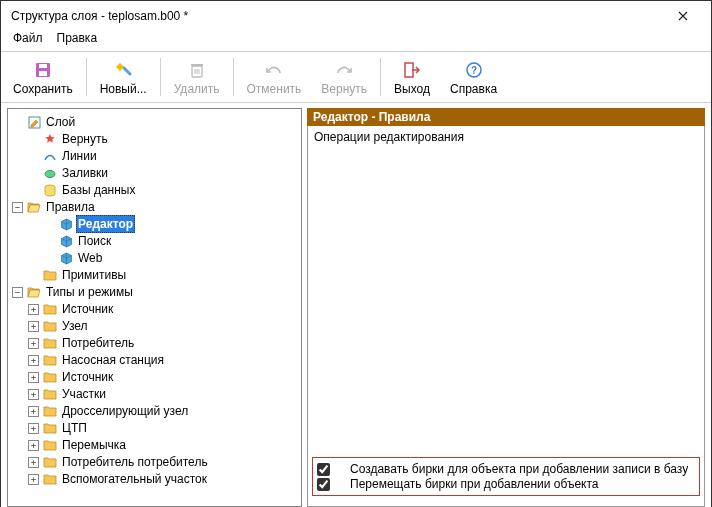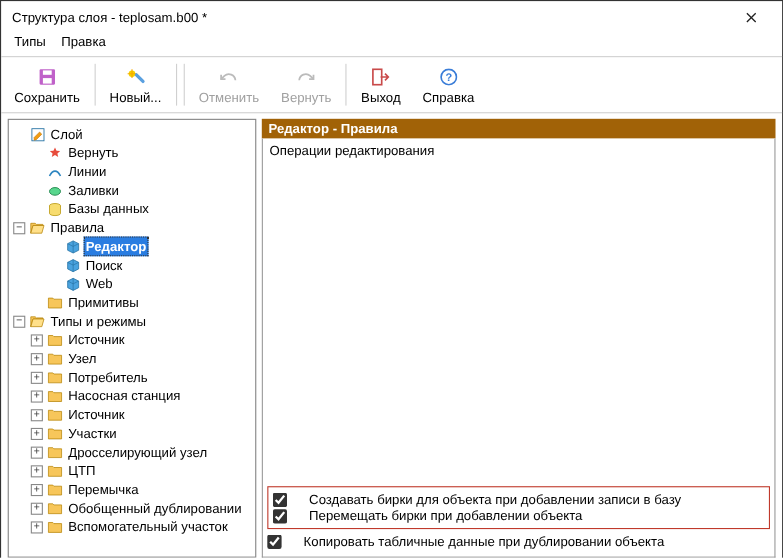--- a/index.html
+++ b/index.html
@@ -10,21 +10,21 @@
   .titlebar .close { width:40px; height:26px; display:flex; align-items:center; justify-content:center; font-size:15px; color:#222; }
   .menubar { height:20px; display:flex; align-items:center; padding:0 6px 6px 12px; gap:14px; }
   .menubar span { font-size:12px; }
   .toolbar { height:52px; border-top:1px solid #d0d0d0; border-bottom:1px solid #d0d0d0; display:flex; align-items:stretch; padding:0 2px; }
   .tbbtn { display:flex; flex-direction:column; align-items:center; justify-content:center; padding:0 10px; min-width:54px; }
   .tbbtn.disabled { color:#a0a0a0; }
   .tbbtn .ic { height:22px; display:flex; align-items:center; justify-content:center; font-size:16px; }
   .tbbtn .lb { font-size:12px; margin-top:1px; white-space:nowrap; }
   .tsep { width:1px; background:#d0d0d0; margin:6px 3px; }
   .body { flex:1; display:flex; padding:5px 6px 0 6px; gap:5px; overflow:hidden; }
-  .treepane { width:226px; border:1px solid #838383; background:#fff; padding:4px 2px; overflow:auto; }
+  .treepane { width:295px; border:1px solid #838383; background:#fff; padding:4px 2px; overflow:auto; }
   .tree .row { display:flex; align-items:center; height:16px; line-height:16px; white-space:nowrap; margin:1px 0; }
   .tree .sp { display:inline-block; width:16px; height:16px; flex-shrink:0; }
   .tree .tw { width:11px; height:11px; border:1px solid #888; display:inline-flex; align-items:center; justify-content:center; font-size:9px; line-height:1px; color:#444; margin:2px 3px 2px 2px; flex-shrink:0; background:#fff; font-family:monospace; }
   .tree .ic { width:16px; height:16px; display:inline-flex; align-items:center; justify-content:center; font-size:12px; margin-right:2px; flex-shrink:0; }
   .tree .lbl { padding:0 2px; }
   .tree .sel .lbl { background:#2a7de1; color:#fff; border:1px dotted #333; padding:0 1px;font-weight:bold; }
   .rightpane { flex:1; display:flex; flex-direction:column; }
   .panehdr { background:#a16207; color:#fff; font-weight:bold; padding:2px 6px; font-size:12px; }
   .panebody { flex:1; border:1px solid #999; border-top:none; background:#fff; padding:4px 6px; font-size:12px; position:relative; }
   .checks { position:absolute; left:4px; right:4px; bottom:6px; }
@@ -40,21 +40,21 @@
   <div class="titlebar">
     <span class="title">Структура слоя - teplosam.b00 *</span>
     <div class="close">
       <svg width="10" height="10" viewBox="0 0 10 10">
           <path d="M1 1 L9 9 M9 1 L1 9" stroke="#222" stroke-width="1.2"></path>
         </svg>
     </div>
   </div>
 
   <div class="menubar">
-    <span>Типы</span>
+    <span>Файл</span>
     <span>Правка</span>
   </div>
 
   <div class="toolbar">
     <div class="tbbtn">
       <span class="ic">
           <svg width="18" height="18" viewBox="0 0 18 18">
             <rect x="2" y="2" width="14" height="14" fill="#c061c9" rx="1"></rect>
             <rect x="5" y="10" width="8" height="5" fill="#fff"></rect>
             <rect x="5" y="3" width="8" height="4" fill="#fff"></rect>
@@ -67,20 +67,30 @@
       <span class="ic">
           <svg width="18" height="18" viewBox="0 0 18 18">
             <circle cx="6" cy="6" r="3" fill="#f5d000"></circle>
             <path d="M6 2v8M2 6h8" stroke="#f5aa00" stroke-width="1"></path>
             <path d="M10 7l6 6" stroke="#5aa0e0" stroke-width="3" stroke-linecap="round"></path>
           </svg>
         </span>
       <span class="lb">Новый...</span>
     </div>
     <div class="tsep"></div>
+    <div class="tbbtn disabled">
+      <span class="ic">
+          <svg width="16" height="18" viewBox="0 0 16 18">
+            <rect x="3" y="5" width="10" height="11" fill="none" stroke="#bbb" stroke-width="1.3" rx="1"></rect>
+            <rect x="2" y="3" width="12" height="2" fill="#bbb"></rect>
+            <path d="M6 8v5M8 8v5M10 8v5" stroke="#bbb" stroke-width="1"></path>
+          </svg>
+        </span>
+      <span class="lb">Удалить</span>
+    </div>
     <div class="tsep"></div>
     <div class="tbbtn disabled">
       <span class="ic">
           <svg width="18" height="14" viewBox="0 0 18 14">
             <path d="M15 10a6 6 0 0 0-10-4l-3 3" fill="none" stroke="#bbb" stroke-width="1.6"></path>
             <path d="M2 5v4h4" fill="none" stroke="#bbb" stroke-width="1.6"></path>
           </svg>
         </span>
       <span class="lb">Отменить</span>
     </div>
@@ -325,21 +335,21 @@
             <span class="lbl">Перемычка</span>
           </div>
           <div class="row">
             <span class="sp"></span>
             <span class="tw">+</span>
             <span class="ic">
               <svg width="14" height="12" viewBox="0 0 14 12">
                 <path d="M1 2h4l1 1h7v8H1z" fill="#f7c65a" stroke="#b8860b" stroke-width="0.7"></path>
               </svg>
             </span>
-            <span class="lbl">Обобщенный дублировании</span>
+            <span class="lbl">Потребитель потребитель</span>
           </div>
           <div class="row">
             <span class="sp"></span>
             <span class="tw">+</span>
             <span class="ic">
               <svg width="14" height="12" viewBox="0 0 14 12">
                 <path d="M1 2h4l1 1h7v8H1z" fill="#f7c65a" stroke="#b8860b" stroke-width="0.7"></path>
               </svg>
             </span>
             <span class="lbl">Вспомогательный участок</span>
@@ -354,21 +364,17 @@
           <div class="redbox">
             <label class="ck">
                 <input type="checkbox" checked="" style="">
                 <span>Создавать бирки для объекта при добавлении записи в  базу</span>
               </label>
             <label class="ck">
                 <input type="checkbox" checked="" style="">
                 <span>Перемещать бирки при добавлении объекта</span>
               </label>
           </div>
-          <label class="ck">
-              <input type="checkbox" checked="" style="">
-              <span>Копировать табличные данные при дублировании объекта</span>
-            </label>
         </div>
       </div>
     </div>
   </div>
 </div>
 
 </body></html>

